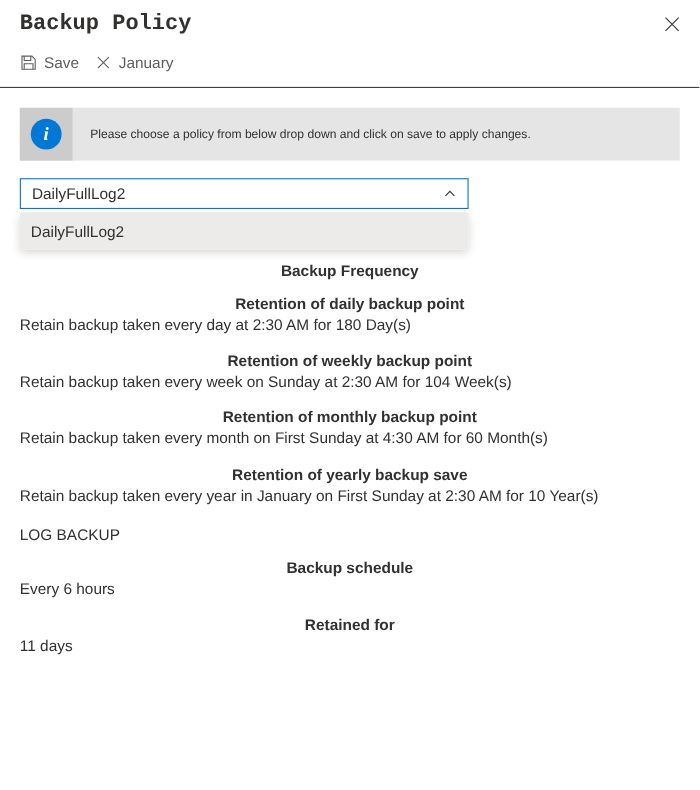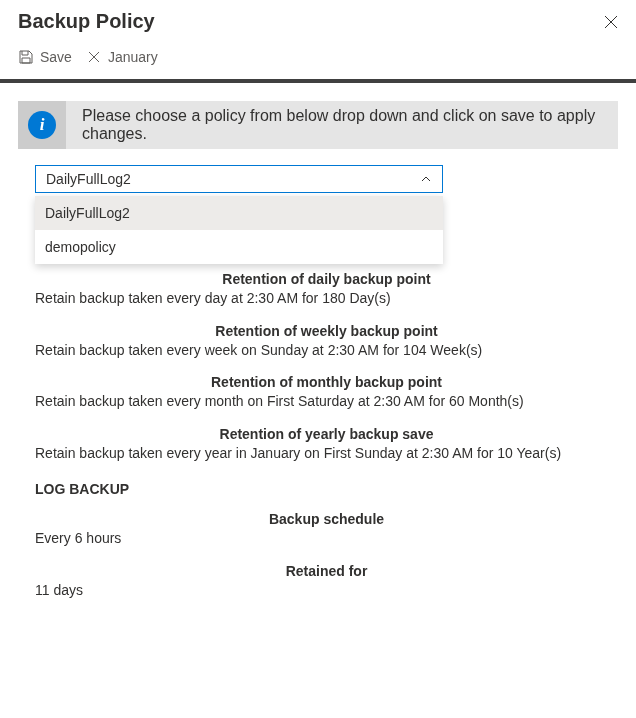--- a/index.html
+++ b/index.html
@@ -14,40 +14,41 @@
       background: #fff;
       width: 636px;
       height: 718px;
       overflow: hidden;
     }
     .header {
       display: flex;
       justify-content: space-between;
       align-items: center;
       padding: 10px 14px 8px 18px;
+      font-family: Liberation Mono, monospace;
     }
     .header-title {
       font-size: 20px;
       font-weight: 600;
     }
     .close-btn {
       cursor: pointer;
       padding: 4px;
       color: #323130;
     }
     .close-btn svg {
       width: 14px;
       height: 14px;
       display: block;
     }
     .toolbar {
       display: flex;
       gap: 14px;
       padding: 8px 18px 14px;
-      border-bottom: 4px solid #404040;
+      border-bottom: 1px solid #404040;
     }
     .toolbar-btn {
       display: flex;
       align-items: center;
       gap: 6px;
       color: #605e5c;
       cursor: pointer;
       font-size: 14px;
     }
     .toolbar-btn svg {
@@ -80,27 +81,26 @@
       align-items: center;
       justify-content: center;
       color: #fff;
       font-family: Georgia, serif;
       font-style: italic;
       font-weight: bold;
       font-size: 17px;
     }
     .info-text {
       padding: 0 16px;
-      font-size: 16px;
+      font-size: 11px;
       color: #323130;
     }
     .content {
       padding: 0 18px;
       position: relative;
-      margin-left: 17px;
     }
     .dropdown {
       border: 1px solid #0078d4;
       width: 408px;
       display: flex;
       align-items: center;
       justify-content: space-between;
       padding: 5px 10px;
       cursor: pointer;
     }
@@ -135,21 +135,21 @@
     .section-sub {
       margin-top: 14px;
     }
     .section-header {
       font-weight: 600;
       font-size: 14px;
       margin-bottom: 2px;
       text-align: center;
     }
     .section-header-major {
-      font-weight: 700;
+      font-weight: 400;
       font-size: 14px;
       margin-bottom: 0;
     }
     .section-value {
       font-size: 14px;
       line-height: 1.4;
     }
     .details {
       margin-top: 48px;
     }
@@ -193,41 +193,40 @@
     <span class="dropdown-value">DailyFullLog2</span>
     <span class="chevron">
       <svg viewBox="0 0 12 12">
           <path d="M2 8 L6 4 L10 8" stroke="#323130" stroke-width="1" fill="none"></path>
         </svg>
     </span>
   </div>
 
   <div class="dropdown-list">
     <div class="dropdown-item selected">DailyFullLog2</div>
-    <div class="dropdown-item">demopolicy</div>
   </div>
 
   <div class="details">
     <div class="section-sub">
       <div class="section-header">Backup Frequency</div>
     </div>
 
     <div class="section-sub">
       <div class="section-header">Retention of daily backup point</div>
       <div class="section-value">Retain backup taken every day at 2:30 AM for 180 Day(s)</div>
     </div>
 
     <div class="section-sub">
       <div class="section-header">Retention of weekly backup point</div>
       <div class="section-value">Retain backup taken every week on Sunday at 2:30 AM for 104 Week(s)</div>
     </div>
 
     <div class="section-sub">
       <div class="section-header">Retention of monthly backup point</div>
-      <div class="section-value">Retain backup taken every month on First Saturday at 2:30 AM for 60 Month(s)</div>
+      <div class="section-value">Retain backup taken every month on First Sunday at 4:30 AM for 60 Month(s)</div>
     </div>
 
     <div class="section-sub">
       <div class="section-header">Retention of yearly backup save</div>
       <div class="section-value">Retain backup taken every year in January on First Sunday at 2:30 AM for 10 Year(s)</div>
     </div>
 
     <div class="section">
       <div class="section-header-major">LOG BACKUP</div>
     </div>

